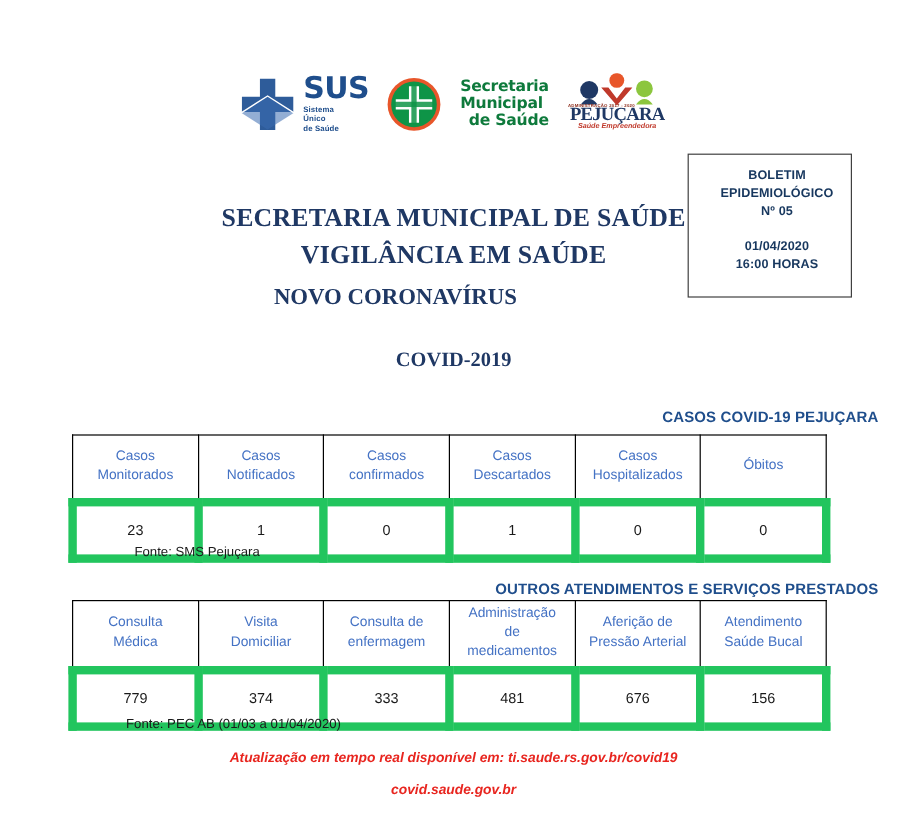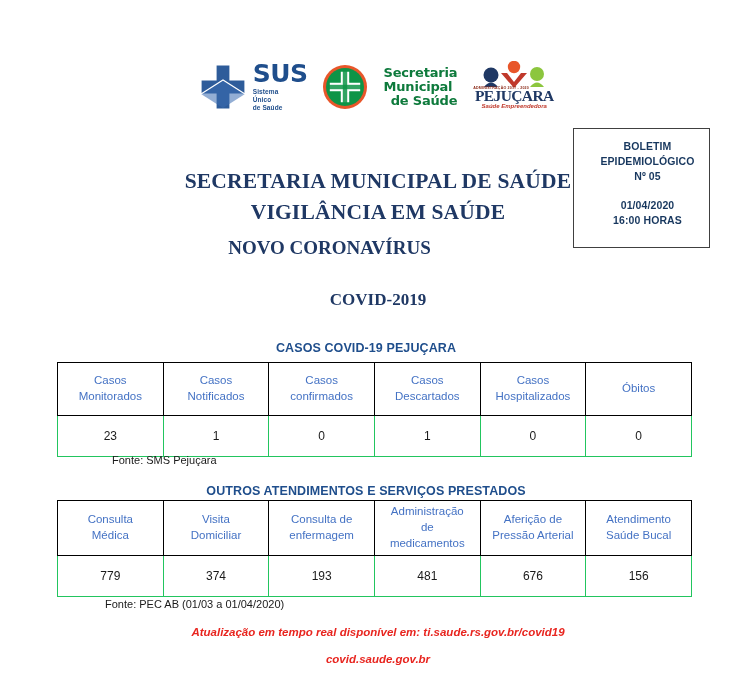--- a/index.html
+++ b/index.html
@@ -104,40 +104,40 @@
   }
   .title-sub2 {
     position: absolute; left: 0; top: 290px; width: 756px;
     text-align: center;
     font-family: "Liberation Serif", serif;
     font-size: 17px; font-weight: bold; color: #1f3864;
   }
 
   
   .section-heading {
-    position: absolute; width: 732px; text-align: center;
+    position: absolute; width: 732px; text-align: right;
     font-size: 12.5px; font-weight: bold; color: #1f4e8c;
     letter-spacing: 0.1px;
   }
   #heading-casos { top: 341px; }
   #heading-outros { top: 484px; }
 
   
   .data-table {
     position: absolute;
     left: 57px;
     width: 635px;
     border-collapse: collapse;
     table-layout: fixed;
   }
   #table-casos { top: 362px; }
   #table-outros { top: 500px; }
 
   .data-table td {
-    border: 1px solid #22c55e;
+    border: 7px solid #22c55e;
     text-align: center;
     vertical-align: middle;
     padding: 0;
   }
   .data-table th {
     border: 1px solid #000000;
     text-align: center;
     vertical-align: middle;
     padding: 0;
     font-weight: normal;
@@ -284,21 +284,21 @@
     <th class="hdr-cell">Consulta<br>Médica</th>
     <th class="hdr-cell">Visita<br>Domiciliar</th>
     <th class="hdr-cell">Consulta de<br>enfermagem</th>
     <th class="hdr-cell">Administração<br>de<br>medicamentos</th>
     <th class="hdr-cell">Aferição de<br>Pressão Arterial</th>
     <th class="hdr-cell">Atendimento<br>Saúde Bucal</th>
   </tr>
   <tr>
     <td class="val-cell">779</td>
     <td class="val-cell">374</td>
-    <td class="val-cell">193</td>
+    <td class="val-cell">333</td>
     <td class="val-cell">481</td>
     <td class="val-cell">676</td>
     <td class="val-cell">156</td>
   </tr>
 </tbody>
   </table>
 
 <div class="fonte" id="fonte-2">Fonte: PEC AB (01/03 a 01/04/2020)</div>
 
 <div class="footer-red" id="footer-line1">Atualização em tempo real disponível em:  ti.saude.rs.gov.br/covid19</div>

